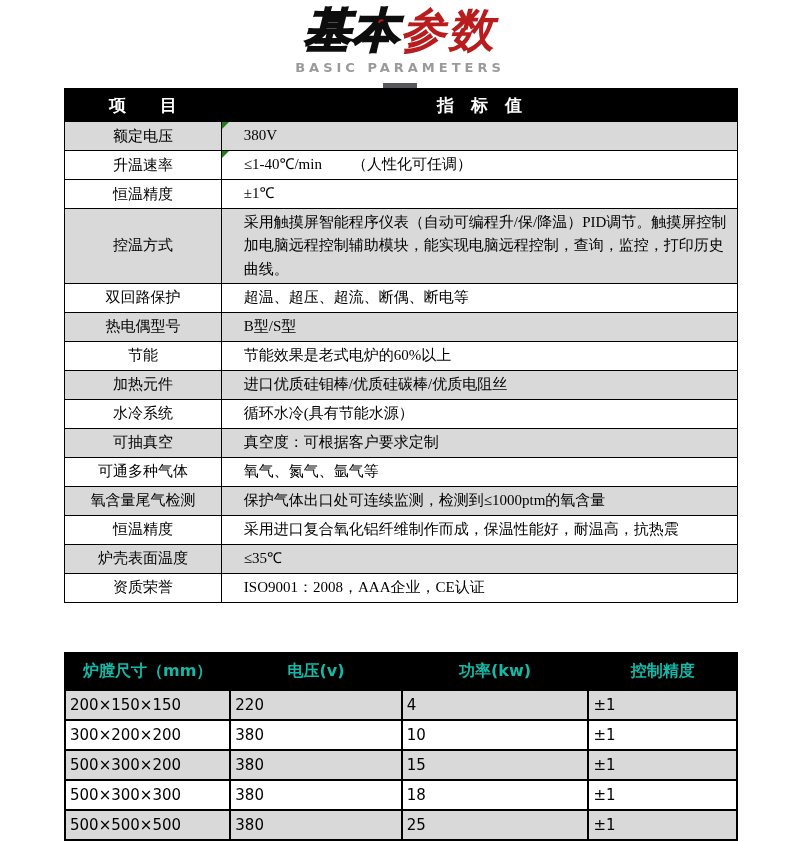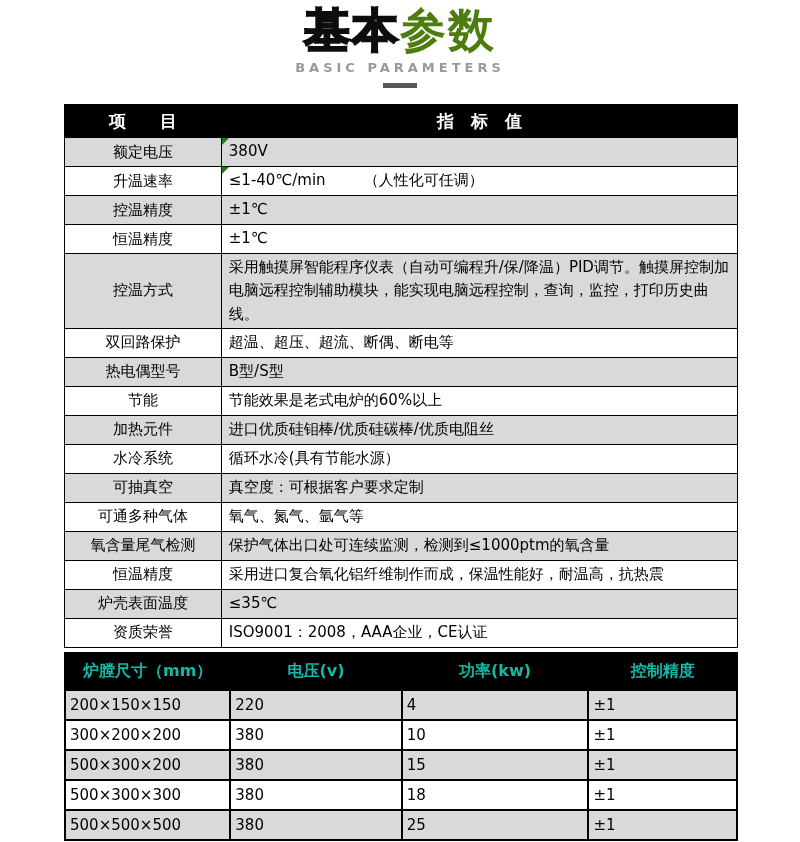--- a/index.html
+++ b/index.html
@@ -8,44 +8,44 @@
     background: #ffffff;
     font-family: "DejaVu Sans", sans-serif;
     color: #000;
   }
   .page { position: relative; width: 800px; height: 842px; overflow: hidden; }
 
   
   .title-block { text-align: center; padding-top: 4px; }
   .main-title {
     font-size: 46px; line-height: 1.15; font-weight: 700;
-    letter-spacing: 2px; color: #4d7c0f;
+    letter-spacing: 2px; color: #b91c1c; font-style: italic;
   }
   .main-title .heavy { font-weight: 900; -webkit-text-stroke: 2.2px #0d0d0d; }
   .main-title .light { font-weight: 600; }
   .subtitle {
     margin-top: 3px; font-size: 13px; letter-spacing: 4px;
     color: #9a9a9a; font-weight: 700;
   }
   .accent-bar { width: 34px; height: 5px; background: #58585a; margin: 8px auto 0; }
 
   
   table { border-collapse: collapse; table-layout: fixed; }
   .params-table {
-    position: absolute; left: 64px; top: 104px; width: 674px;
+    position: absolute; left: 64px; top: 88px; width: 674px; font-family: Liberation Serif, serif;
   }
   .params-table th, .params-table td { border: 1px solid #000; }
   .params-table th {
     background: #000; color: #fff; font-weight: 700;
     font-size: 17px; height: 33px; text-align: center;
   }
   .params-table td { font-size: 15px; height: 29px; padding: 2px 4px; }
   .params-table td.label-cell { text-align: center; }
   .params-table td.value-cell {
-    text-align: left; padding-left: 7px;
+    text-align: left; padding-left: 22px;
     white-space: pre-wrap; word-break: break-all; line-height: 1.55;
   }
   .params-table tr.shade td { background: #d9d9d9; }
   .params-table tr.tall td { height: 56px; }
   td.flag { position: relative; }
   td.flag::before {
     content: ""; position: absolute; top: 0; left: 0;
     border-top: 7px solid #1d7d1d; border-right: 7px solid transparent;
   }
 
@@ -86,24 +86,20 @@
       </tr>
     </thead>
     <tbody>
       <tr class="shade">
         <td class="label-cell">额定电压</td>
         <td class="value-cell flag">380V</td>
       </tr>
       <tr>
         <td class="label-cell">升温速率</td>
         <td class="value-cell flag">≤1-40℃/min        （人性化可任调）</td>
-      </tr>
-      <tr class="shade">
-        <td class="label-cell">控温精度</td>
-        <td class="value-cell">±1℃</td>
       </tr>
       <tr>
         <td class="label-cell">恒温精度</td>
         <td class="value-cell">±1℃</td>
       </tr>
       <tr class="shade tall">
         <td class="label-cell">控温方式</td>
         <td class="value-cell">采用触摸屏智能程序仪表（自动可编程升/保/降温）PID调节。触摸屏控制加电脑远程控制辅助模块，能实现电脑远程控制，查询，监控，打印历史曲线。</td>
       </tr>
       <tr>

